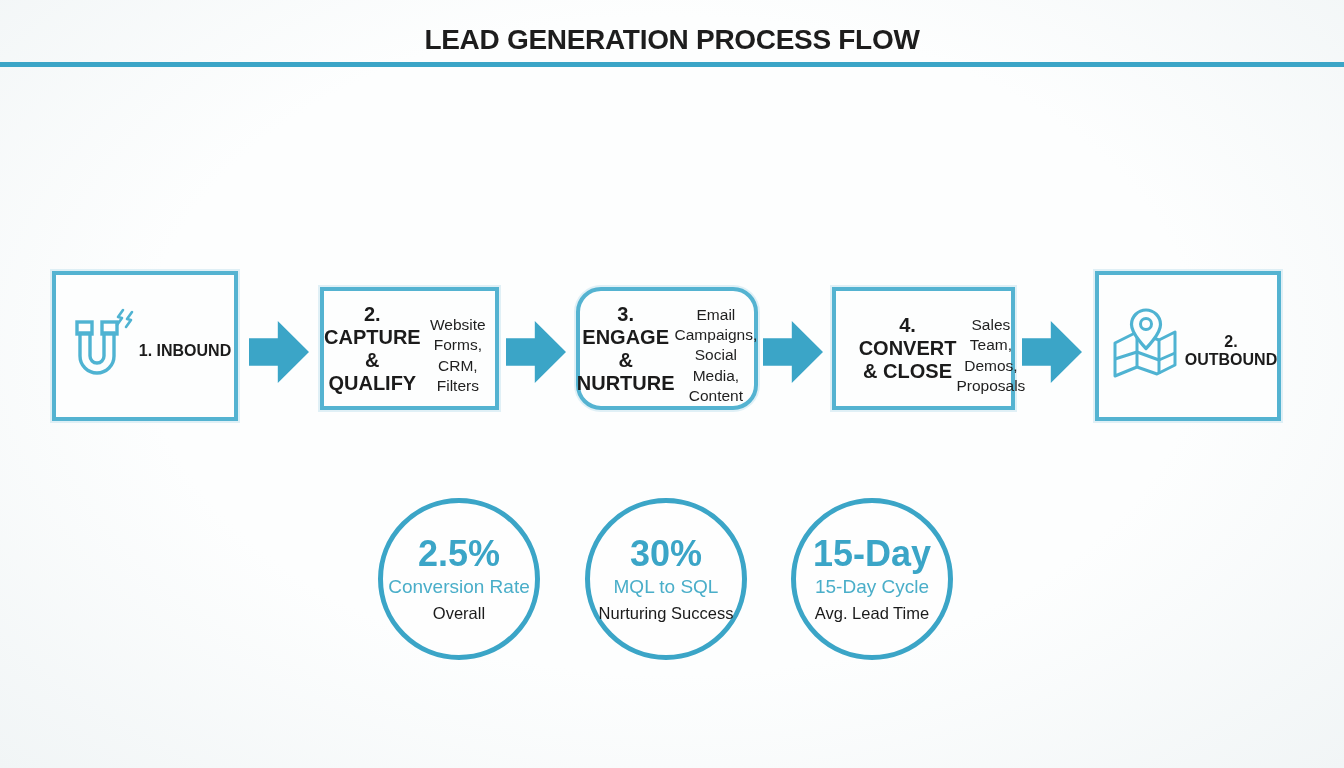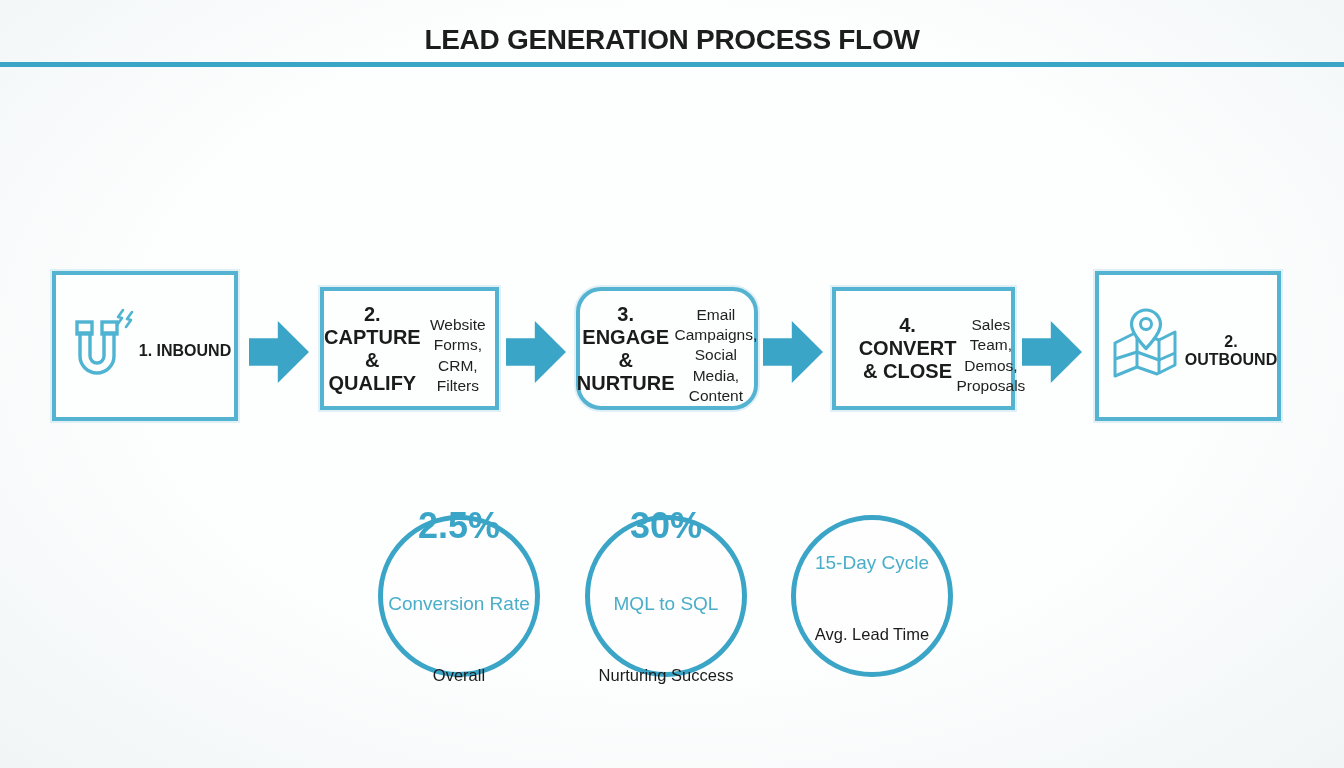--- a/index.html
+++ b/index.html
@@ -53,24 +53,24 @@
 
   
   .flow-arrow{
     position:absolute;top:321px;width:60px;height:62px;
     background:var(--accent);
     clip-path:polygon(0% 28%,48% 28%,48% 0%,100% 50%,48% 100%,48% 72%,0% 72%);
   }
 
   
   .stat-circle{
-    position:absolute;top:515px;width:162px;height:162px;
+    position:absolute;top:498px;width:162px;height:162px;
     border:5px solid var(--accent);border-radius:50%;
     display:flex;flex-direction:column;align-items:center;justify-content:center;
-    text-align:center;background:rgba(255,255,255,.35);gap:45px;
+    text-align:center;background:rgba(255,255,255,.35);
   }
   .stat-value{font-size:36px;font-weight:700;color:var(--accent);line-height:1.05;}
   .stat-label{font-size:19px;color:var(--stat-sublabel);margin-top:3px;}
   .stat-sublabel{font-size:16.5px;color:var(--body-text);margin-top:6px;}
 
   .icon-wrap{display:flex;align-items:center;justify-content:center;}
   svg{display:block;}
 </style>
 </head>
 <body>
@@ -142,17 +142,18 @@
     <div class="stat-sublabel">Overall</div>
   </div>
 
   <div class="stat-circle" style="left:585px;">
     <div class="stat-value">30%</div>
     <div class="stat-label">MQL to SQL</div>
     <div class="stat-sublabel">Nurturing Success</div>
   </div>
 
   <div class="stat-circle" style="left:791px;">
+    <div class="stat-value">15-Day</div>
     <div class="stat-label">15-Day Cycle</div>
     <div class="stat-sublabel">Avg. Lead Time</div>
   </div>
 
 </div>
 
 </body></html>

